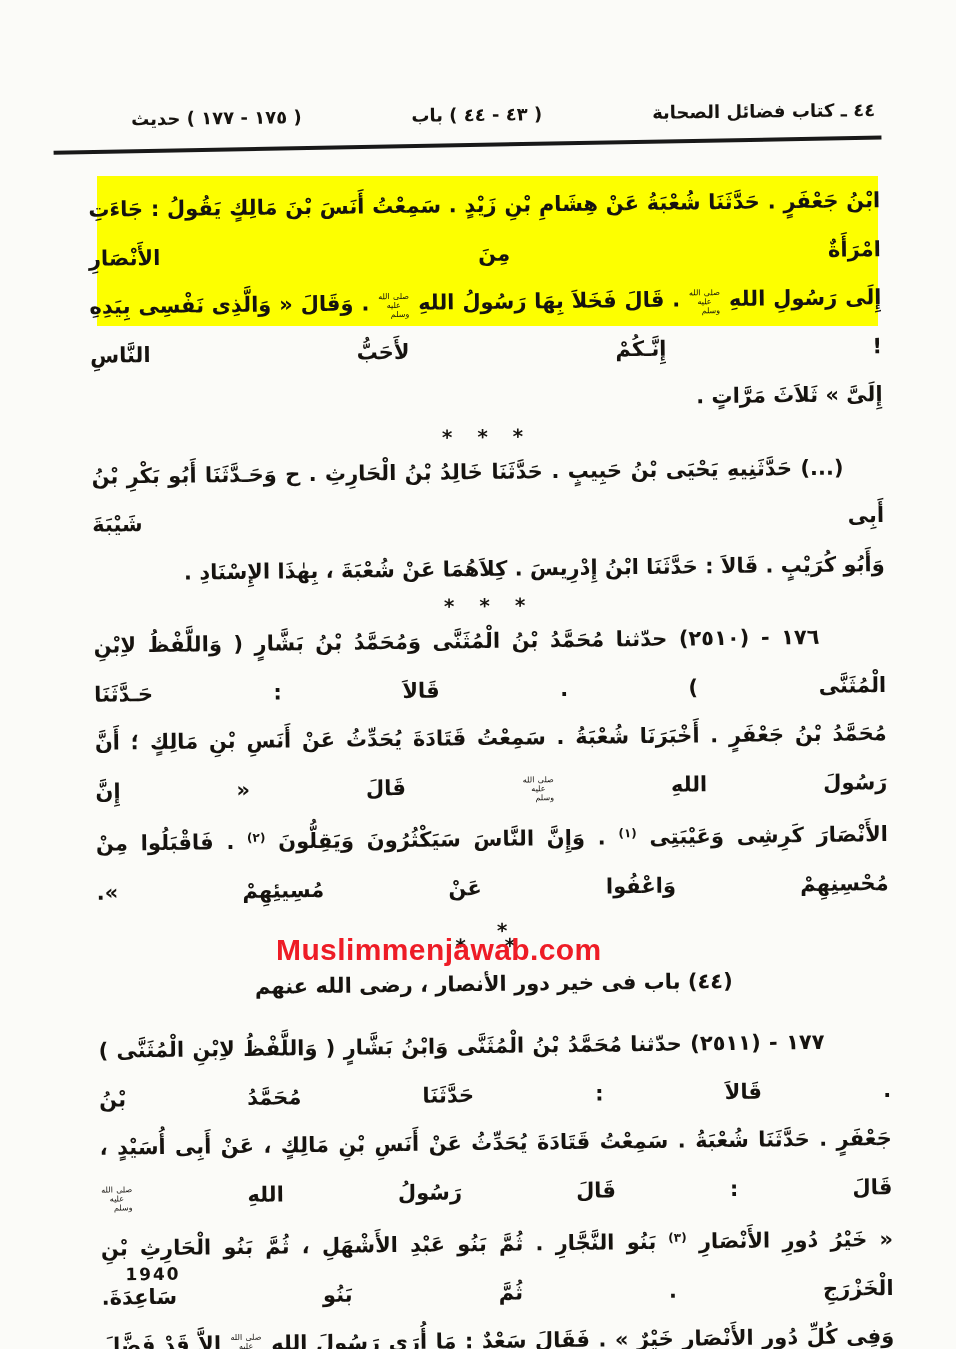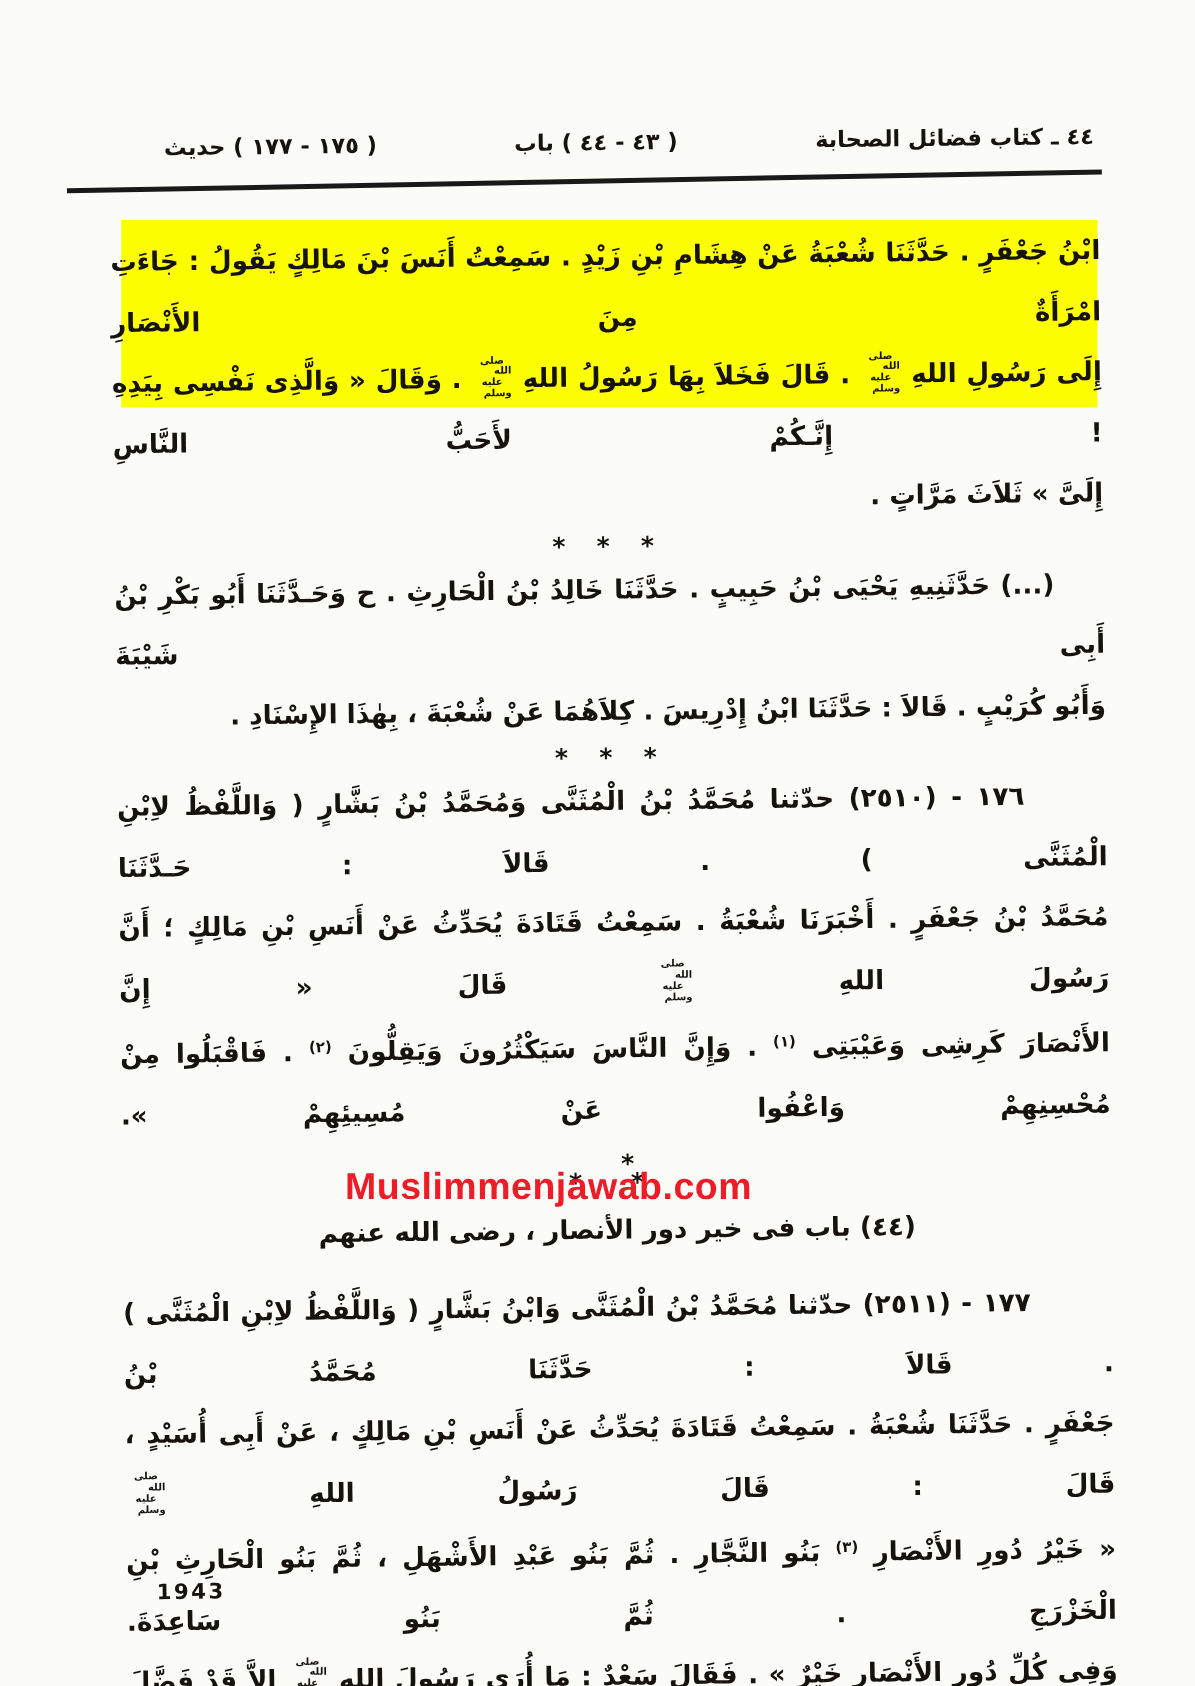--- a/index.html
+++ b/index.html
@@ -57,21 +57,21 @@
   
   .watermark{
     position:absolute;left:252px;top:933px;
     font-family:"Liberation Sans",sans-serif;
     font-size:30px;font-weight:bold;color:#ee1c26;letter-spacing:0.4px;margin-left:24px;
   }
 
   
   .saw{
     display:inline-block;width:31px;font-size:8px;line-height:1.1;
-    text-align:center;vertical-align:-7px;font-weight:bold;margin:0 1px;
+    text-align:center;vertical-align:-7px;font-weight:normal;margin:0 1px;
   }
   .fnref{font-size:12px;vertical-align:7px;}
 </style>
 </head>
 <body>
 
 <div class="hl-rect"></div>
 
 <div class="page">
 
@@ -115,17 +115,17 @@
     <div class="p177">
       <div class="line fj indent66">١٧٧ - (٢٥١١) حدّثنا مُحَمَّدُ بْنُ الْمُثَنَّى وَابْنُ بَشَّارٍ ( وَاللَّفْظُ لاِبْنِ الْمُثَنَّى ) . قَالاَ : حَدَّثَنَا مُحَمَّدُ بْنُ</div>
       <div class="line fj">جَعْفَرٍ . حَدَّثَنَا شُعْبَةُ . سَمِعْتُ قَتَادَةَ يُحَدِّثُ عَنْ أَنَسِ بْنِ مَالِكٍ ، عَنْ أَبِى أُسَيْدٍ ، قَالَ : قَالَ رَسُولُ اللهِ <span class="saw">صلى الله<br>عليه وسلم</span></div>
       <div class="line fj">« خَيْرُ دُورِ الأَنْصَارِ <sup class="fnref">(٣)</sup> بَنُو النَّجَّارِ . ثُمَّ بَنُو عَبْدِ الأَشْهَلِ ، ثُمَّ بَنُو الْحَارِثِ بْنِ الْخَزْرَجِ . ثُمَّ بَنُو سَاعِدَةَ.</div>
       <div class="line fj">وَفِى كُلِّ دُورِ الأَنْصَارِ خَيْرٌ » . فَقَالَ سَعْدٌ : مَا أُرَى رَسُولَ اللهِ <span class="saw">صلى الله<br>عليه وسلم</span> إِلاَّ قَدْ فَضَّلَ عَلَيْنَا . فَقِيلَ :</div>
 
     </div>
 
   </div>
 
-  <div class="page-number">1943</div>
+  <div class="page-number">1940</div>
 
 </div>
 
 <div class="watermark">Muslimmenjawab.com</div>
 
 </body></html>

